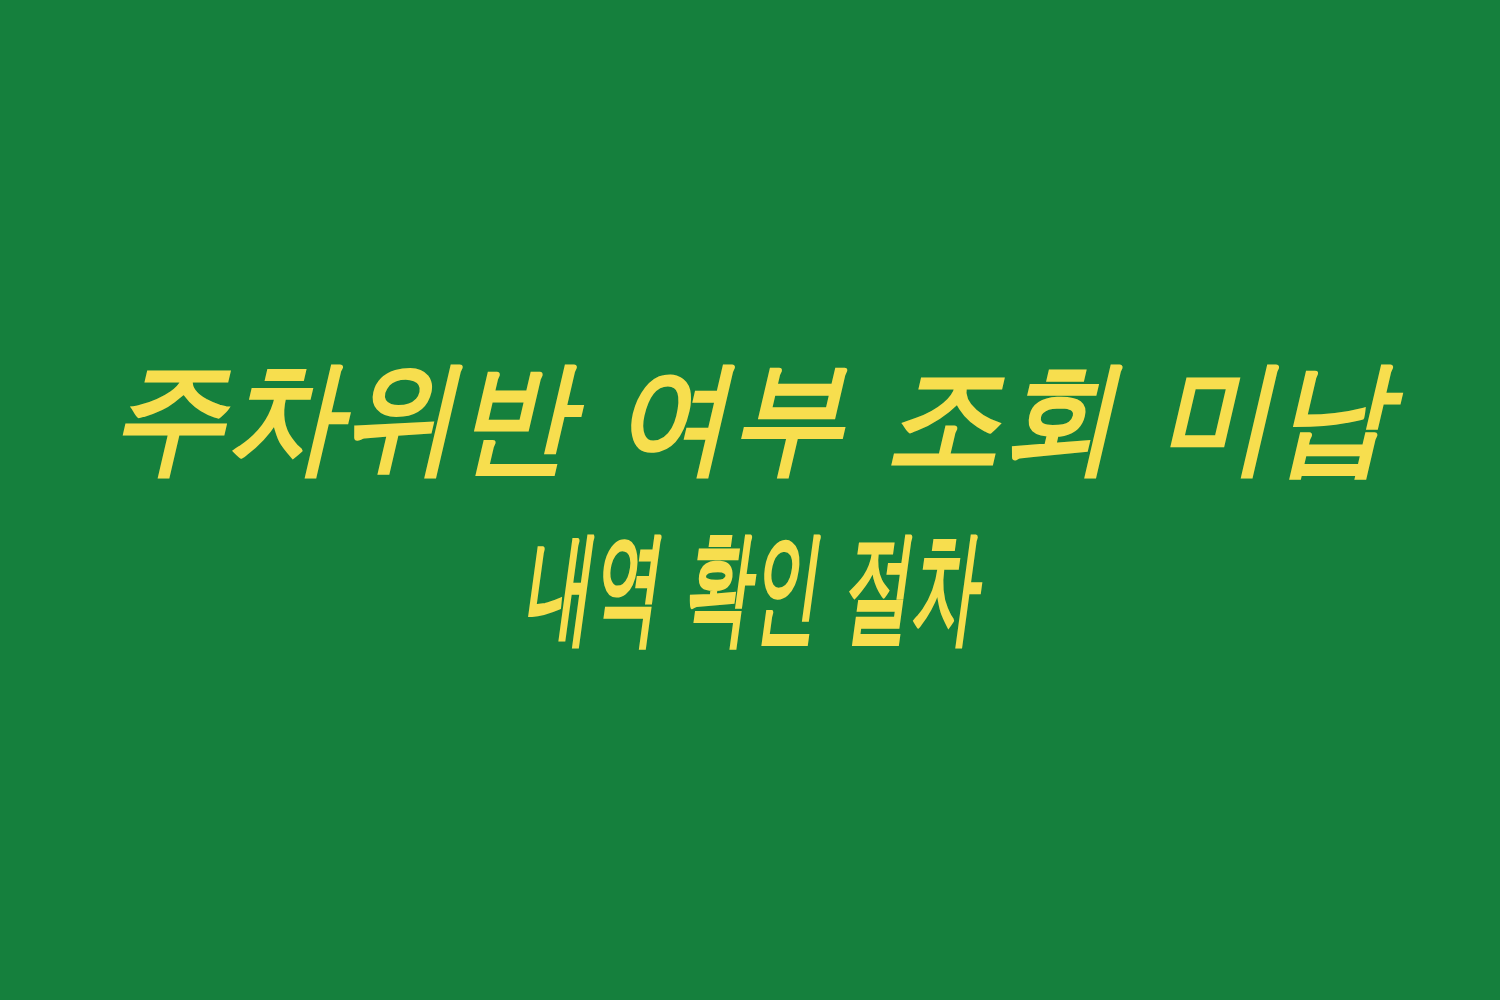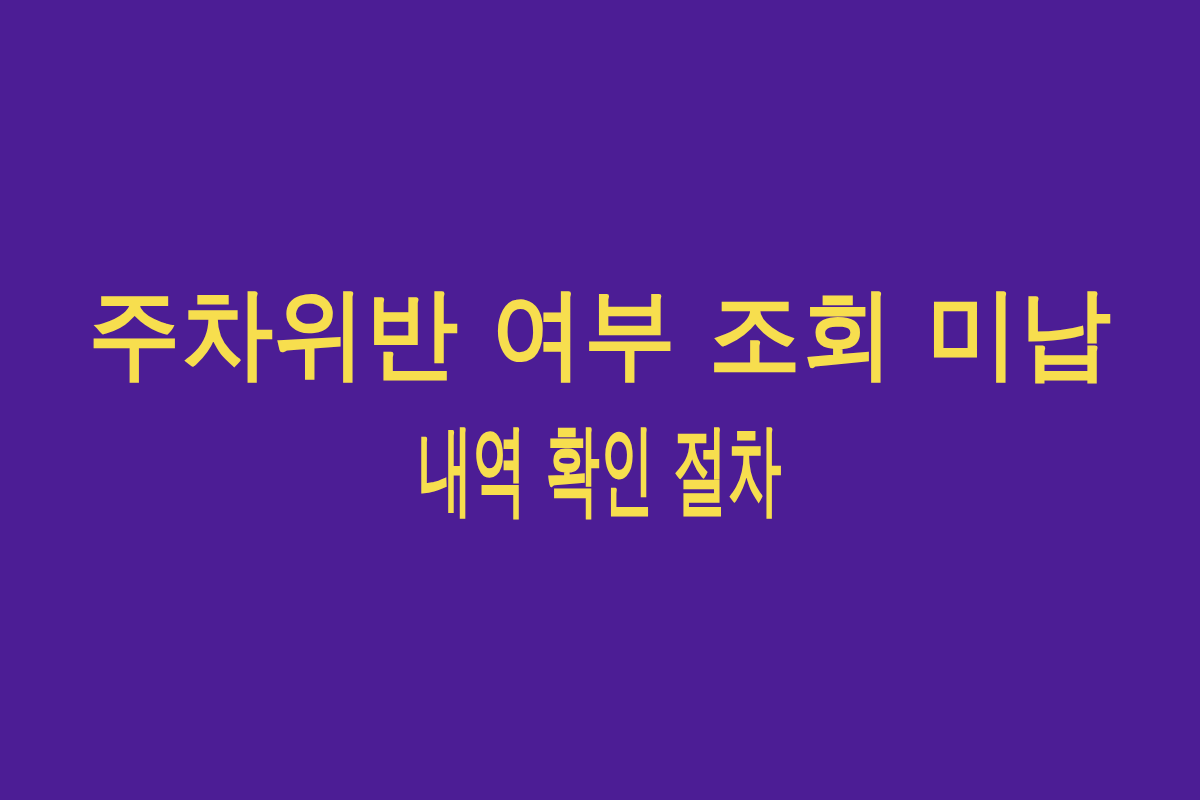--- a/index.html
+++ b/index.html
@@ -54,21 +54,21 @@
 
   
   #title-line-2 {
     font-size: 99px;
     line-height: 136px;
   }
 </style>
 </head>
 <body>
 
-<div id="thumbnail-card" style="background-color: #4c1d95;">
+<div id="thumbnail-card" style="background-color: #15803d; font-style: italic;">
 
   <div id="title-block">
 
     <span class="title-line" id="title-line-1" data-bind="card.title_lines.0" style="color: rgb(247, 222, 78); display: block; transform-origin: center center; transform: scaleX(0.9304);">주차위반 여부 조회 미납</span>
 
     <span class="title-line" id="title-line-2" data-bind="card.title_lines.1" style="color: rgb(247, 222, 78); display: block; transform-origin: center center; transform: scaleX(0.5446);">내역 확인 절차</span>
 
   </div>
 </div>
 

